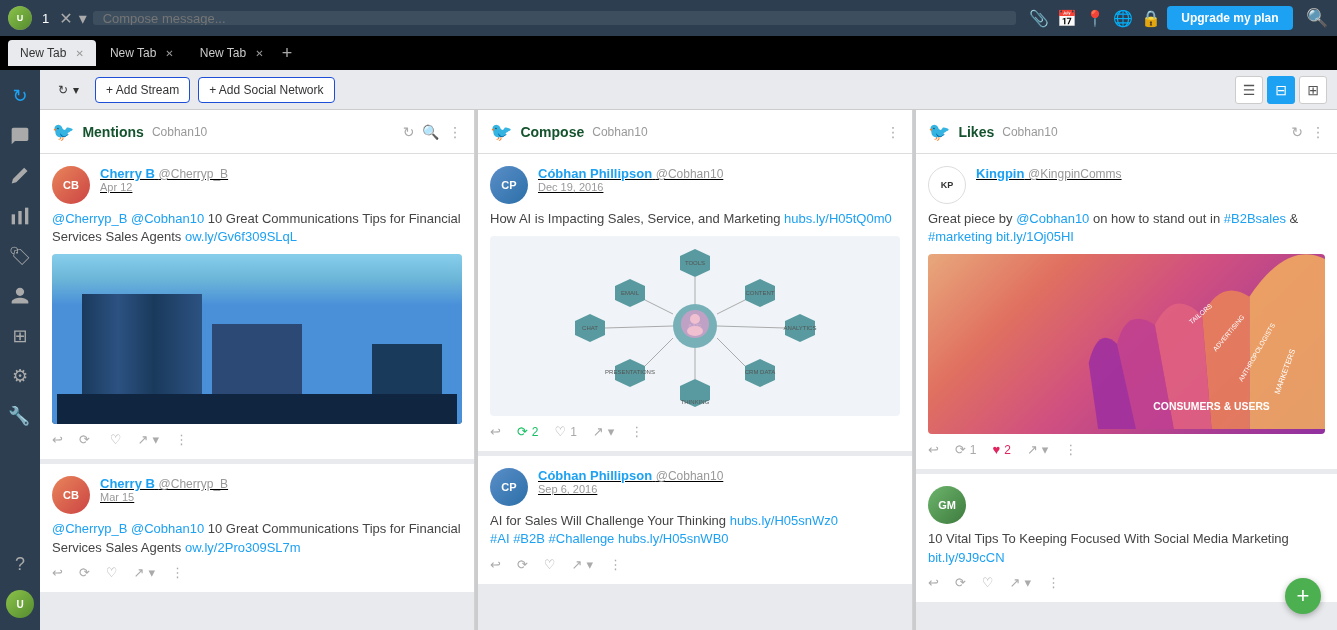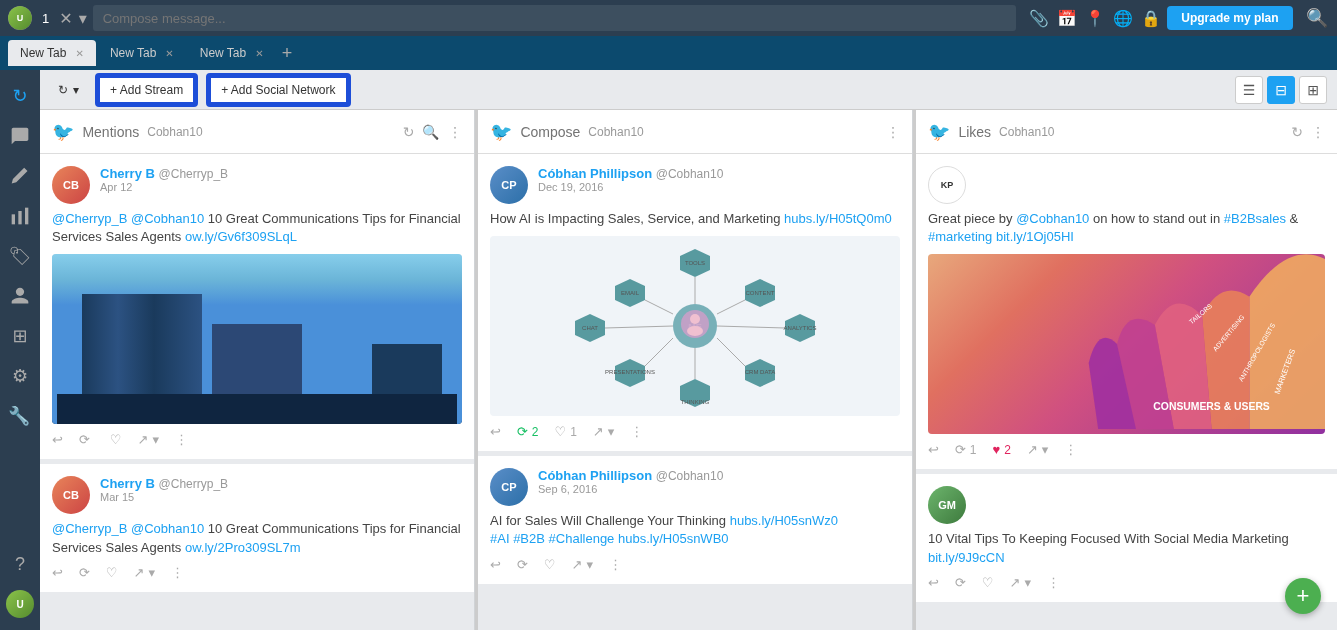--- a/index.html
+++ b/index.html
@@ -3,67 +3,67 @@
   <meta charset="utf-8">
   <style>
     * { box-sizing: border-box; margin: 0; padding: 0; }
     body { font-family: -apple-system, BlinkMacSystemFont, 'Segoe UI', sans-serif; background: #e8eaed; width: 1337px; height: 630px; overflow: hidden; font-size: 13px; }
 
     
     .top-bar { display: flex; align-items: center; background: #2c3e50; height: 36px; padding: 0 8px; gap: 6px; }
     .top-bar-avatar { width: 24px; height: 24px; border-radius: 50%; background: #888; overflow: hidden; }
     .compose-num { color: #fff; font-size: 13px; margin: 0 4px; }
     .top-bar-icon { color: #aaa; font-size: 16px; cursor: pointer; }
-    .compose-input { flex: 1; background: #3d4f5f; border: none; color: #ccc; padding: 4px 10px; border-radius: 3px; font-size: 13px; height: 26px; outline: none; }
+    .compose-input { flex: 1; background: #3d4f5f; border: none; color: #ccc; padding: 4px 10px; border-radius: 3px; font-size: 13px; height: 14px; outline: none; }
     .top-bar-icons { display: flex; gap: 8px; align-items: center; color: #aaa; font-size: 16px; margin-left: 8px; }
     .upgrade-btn { background: #1da1f2; color: #fff; border: none; padding: 5px 14px; border-radius: 4px; font-size: 12px; cursor: pointer; font-weight: 600; }
     .search-icon-top { color: #aaa; font-size: 18px; margin-left: 8px; cursor: pointer; }
 
     
-    .tab-bar { display: flex; align-items: center; background: #0c4a6e; height: 34px; padding: 0 8px; gap: 2px; }
+    .tab-bar { display: flex; align-items: center; background: #000000; height: 34px; padding: 0 8px; gap: 2px; }
     .tab { display: flex; align-items: center; gap: 5px; padding: 6px 12px; border-radius: 4px 4px 0 0; font-size: 12px; color: #ccc; cursor: pointer; position: relative; }
     .tab.active { background: #e8eaed; color: #333; }
     .tab .tab-close { font-size: 10px; color: #999; margin-left: 4px; }
     .tab-add { color: #aaa; font-size: 18px; cursor: pointer; margin-left: 4px; }
 
     
     .sidebar { position: absolute; left: 0; top: 70px; bottom: 0; width: 40px; background: #2c3e50; display: flex; flex-direction: column; align-items: center; padding-top: 8px; gap: 4px; }
     .sidebar-item { width: 36px; height: 36px; display: flex; align-items: center; justify-content: center; color: #aaa; font-size: 18px; cursor: pointer; border-radius: 4px; }
 
     
     .main { position: absolute; left: 40px; top: 70px; right: 0; bottom: 0; display: flex; flex-direction: column; }
 
     
     .toolbar { display: flex; align-items: center; background: #e8eaed; height: 40px; padding: 0 10px; gap: 8px; border-bottom: 1px solid #ccc; }
-    .toolbar-btn { display: flex; align-items: center; gap: 5px; padding: 5px 10px; border: 5px solid #1d4ed8; border-radius: 4px; background: #fff; font-size: 12px; color: #333; cursor: pointer; }
+    .toolbar-btn { display: flex; align-items: center; gap: 5px; padding: 5px 10px; border: 1px solid #1d4ed8; border-radius: 4px; background: #fff; font-size: 12px; color: #333; cursor: pointer; }
     .toolbar-right { margin-left: auto; display: flex; gap: 4px; }
     .view-btn { width: 28px; height: 28px; border: 1px solid #ccc; border-radius: 3px; background: #fff; display: flex; align-items: center; justify-content: center; cursor: pointer; color: #555; font-size: 14px; }
     .view-btn.active { background: #1da1f2; color: #fff; border-color: #1da1f2; }
 
     
     .columns { display: flex; flex: 1; overflow: hidden; }
 
     
     .col { width: 435px; border-right: 1px solid #d0d3d6; background: #e8eaed; display: flex; flex-direction: column; overflow: hidden; }
 
     
     .col-header { display: flex; align-items: center; background: #fff; padding: 8px 12px; border-bottom: 1px solid #ddd; gap: 8px; min-height: 44px; }
     .col-header-left { display: flex; align-items: center; gap: 8px; flex: 1; }
-    .col-title { font-weight: 400; font-size: 14px; color: #737373; }
+    .col-title { font-weight: 700; font-size: 14px; color: #14532d; }
     .col-subtitle { font-size: 12px; color: #999; }
     .col-actions { display: flex; align-items: center; gap: 8px; }
     .twitter-icon { color: #1da1f2; font-size: 18px; }
     .col-action-icon { color: #aaa; font-size: 14px; cursor: pointer; }
 
     
     .tweets { flex: 1; overflow-y: auto; }
     .tweet-card { background: #fff; margin-bottom: 4px; padding: 12px; border-bottom: 1px solid #e8eaed; }
     .tweet-header { display: flex; align-items: flex-start; gap: 10px; margin-bottom: 6px; }
     .tweet-avatar { width: 38px; height: 38px; border-radius: 50%; background: #ccc; flex-shrink: 0; overflow: hidden; display: flex; align-items: center; justify-content: center; font-size: 10px; color: #fff; font-weight: bold; }
-    .tweet-meta { flex: 1; }
+    .tweet-meta { flex: 1; text-decoration: underline; }
     .tweet-name { font-weight: 700; color: #1da1f2; font-size: 13px; }
     .tweet-handle { color: #999; font-size: 12px; }
     .tweet-date { color: #999; font-size: 11px; }
     .tweet-body { font-size: 13px; color: #444; line-height: 1.4; margin-bottom: 8px; }
     .tweet-link { color: #1da1f2; text-decoration: none; }
     .tweet-image { width: 100%; border-radius: 4px; overflow: hidden; margin-bottom: 8px; background: #ccc; }
 
     
     .tweet-actions { display: flex; align-items: center; gap: 16px; color: #aaa; font-size: 13px; }
     .tweet-action { display: flex; align-items: center; gap: 4px; cursor: pointer; }
@@ -362,20 +362,24 @@
           <span class="col-action-icon">↻</span>
           <span class="col-action-icon">⋮</span>
         </div>
       </div>
       <div class="tweets">
 
         <div class="tweet-card">
           <div class="tweet-header">
             <div class="tweet-avatar" style="background:#fff;border:1px solid #ddd;display:flex;align-items:center;justify-content:center;font-size:9px;font-weight:bold;border-radius:50%;width:38px;height:38px;flex-shrink:0;color:#333;">KP</div>
             <div class="tweet-meta">
+              <div>
+                <span class="tweet-name">Kingpin</span>
+                <span class="tweet-handle"> @KingpinComms</span>
+              </div>
             </div>
           </div>
           <div class="tweet-body">
             Great piece by <a class="tweet-link">@Cobhan10</a> on how to stand out in <a class="tweet-link">#B2Bsales</a> &amp; <a class="tweet-link">#marketing</a> <a class="tweet-link">bit.ly/1Oj05HI</a>
           </div>
 
           <div style="width:100%;height:180px;border-radius:4px;margin-bottom:8px;overflow:hidden;position:relative;background:#f0e8e0;">
             <div style="position:absolute;top:0;left:0;right:0;bottom:0;background:linear-gradient(135deg, #e8a87c 0%, #e07060 25%, #d05080 50%, #b04090 75%, #9030a0 100%);"></div>
             <svg style="position:absolute;top:0;left:0;" width="100%" height="100%" viewBox="0 0 420 180">
 

